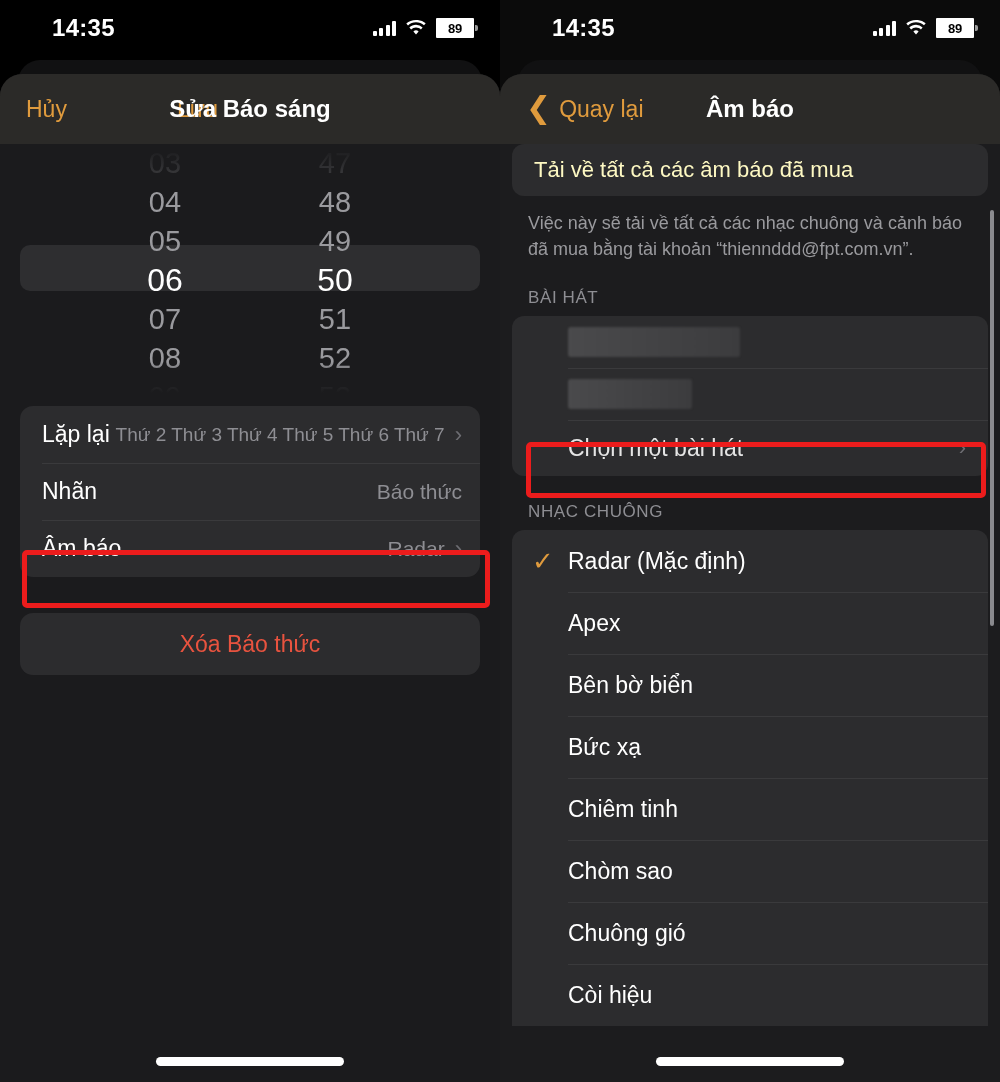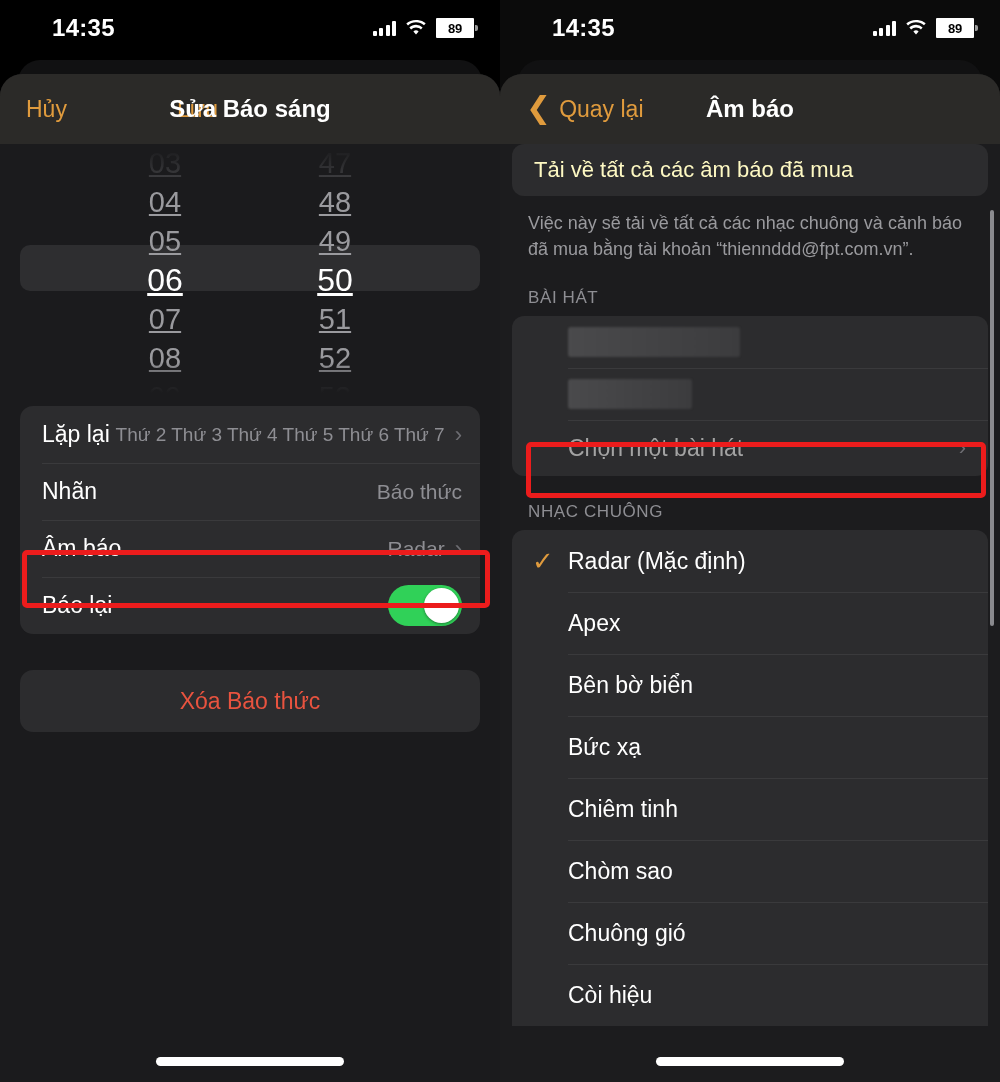--- a/index.html
+++ b/index.html
@@ -65,21 +65,21 @@
   
   .picker { position:relative; height:262px; background:#1b1b1d; overflow:hidden; }
   .picker-sel {
     position:absolute; left:20px; right:20px; top:101px; height:46px;
     background:#2e2e30; border-radius:10px;
   }
   .cols { position:relative; display:flex; justify-content:center; gap:70px; height:100%; }
   .col { width:100px; position:relative; }
   .col .wheel { position:absolute; top:0; left:0; right:0; }
   .col .item {
-    height:39px; line-height:39px; text-align:center; color:#9a9a9e; font-size:29px;text-decoration:underline;
+    height:39px; line-height:39px; text-align:center; color:#9a9a9e; font-size:29px;
   }
   .col .item.sel { color:#fff; font-size:32px; font-weight:400; }
   .fade-top, .fade-bot { position:absolute; left:0; right:0; height:44px; z-index:3; pointer-events:none;}
   .fade-top { top:0; background:linear-gradient(#1b1b1d 10%, rgba(27,27,29,0)); }
   .fade-bot { bottom:0; background:linear-gradient(rgba(27,27,29,0), #1b1b1d 70%); }
 
   
   .group { margin:0 20px; background:#2c2c2e; border-radius:13px; overflow:hidden; }
   .row {
     position:relative; display:flex; align-items:center; justify-content:space-between;
@@ -121,21 +121,21 @@
   .redact { height:30px; border-radius:3px;
             background:linear-gradient(90deg,#4a4a4c,#3c3c3e);
             filter:blur(1.2px); }
   .redact.w1 { width:172px; }
   .redact.w2 { width:124px; }
 
   .pick-row {
     position:relative; height:56px; display:flex; align-items:center;
     justify-content:space-between; padding:0 22px 0 56px;
   }
-  .pick-row .t { color:#a3a3a3; font-size:23px; }
+  .pick-row .t { color:#e5e5e5; font-size:23px; }
 
   .ring-group { margin:0 12px; background:#2c2c2e; border-radius:12px 12px 0 0; overflow:hidden; }
   .ring-row { position:relative; height:62px; display:flex; align-items:center; padding:0 22px 0 56px; }
   .ring-row + .ring-row:before { content:""; position:absolute; left:56px; right:0; top:0; height:1px; background:#3a3a3c; }
   .ring-row .tick { position:absolute; left:20px; color:#e09b3d; font-size:26px; font-weight:700; line-height:1; }
   .ring-row .nm { color:#fff; font-size:23px; }
 
   
   .scrollbar { position:absolute; right:6px; top:136px; width:4px; height:416px;
                background:#8a8a8e; border-radius:2px; }
@@ -236,26 +236,20 @@
         </div>
 
         <div class="row">
           <div class="row-label">Âm báo</div>
           <div class="row-val">
             <span>Radar</span>
             <span class="chev">›</span>
           </div>
         </div>
 
-        <div class="row">
-          <div class="row-label">Báo lại</div>
-          <div class="toggle">
-            <div class="knob"></div>
-          </div>
-        </div>
 
       </div>
 
       <div class="delete-btn">Xóa Báo thức</div>
 
     </div>
 
     <div class="hl" style="left:22px; top:550px; width:468px; height:58px;"></div>
 
     <div class="home"></div>

